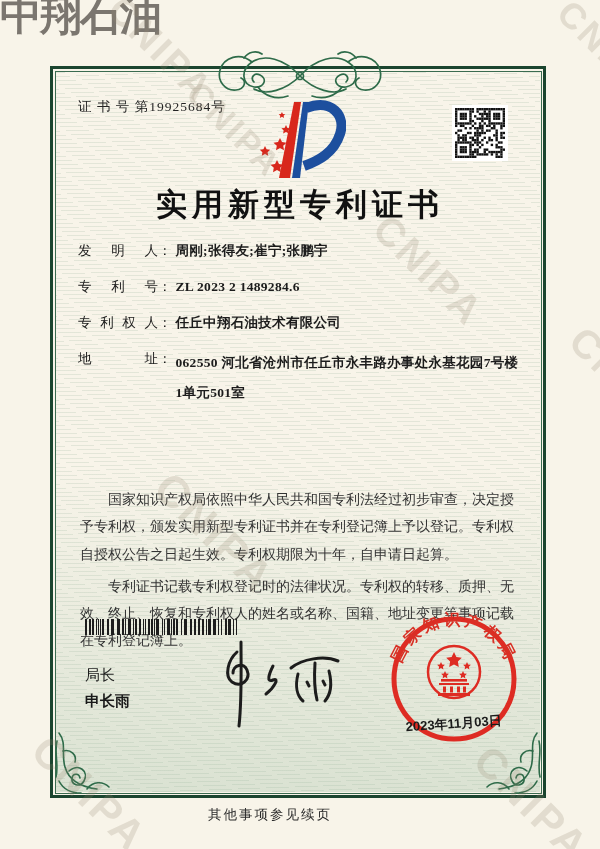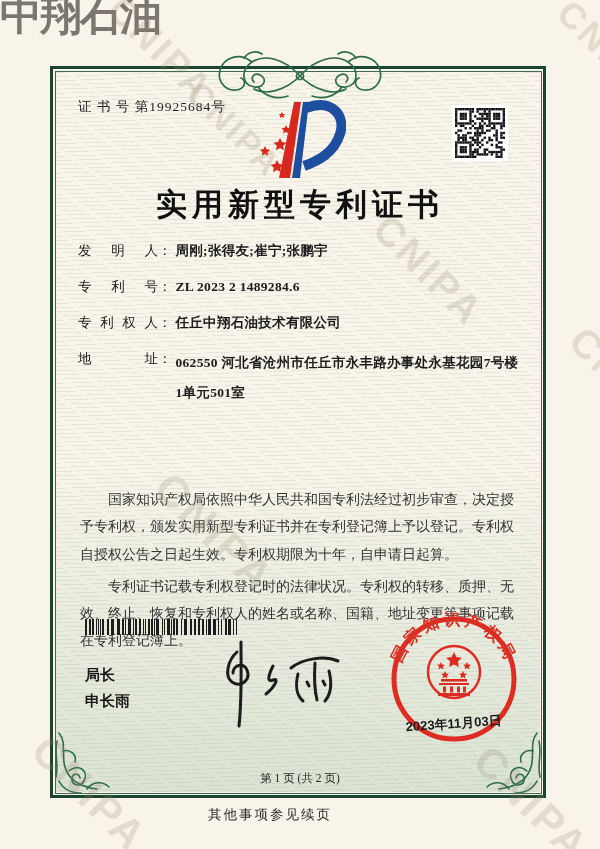--- a/index.html
+++ b/index.html
@@ -69,21 +69,21 @@
   
   .legal{position:absolute;left:80px;top:486px;width:442px;font-size:14px;line-height:1.95;
          color:#333;}
   .legal p{margin:0 0 5px 0;text-indent:2em;}
 
   
   .barcode{position:absolute;left:85px;top:619px;width:155px;height:16px;}
 
   
   .signer-title{position:absolute;left:85px;top:666px;font-family:"Liberation Sans",sans-serif;
-                font-size:15px;font-weight:700;color:#1a1a1a;}
+                font-size:15px;font-weight:400;color:#1a1a1a;}
   .signer-name{position:absolute;left:85px;top:692px;font-family:"Liberation Sans",sans-serif;
                font-size:15px;font-weight:700;color:#1a1a1a;text-align:right;}
   .signature{position:absolute;left:195px;top:638px;width:160px;height:92px;}
 
   
   .seal{position:absolute;left:384px;top:606px;width:140px;height:150px;opacity:0.95;z-index:4;}
 
   
   .page-no{position:absolute;left:0;top:771px;width:600px;text-align:center;
            font-size:11.5px;color:#2a2a2a;}
@@ -515,16 +515,15 @@
       <rect x="-15" y="11" width="30" height="2"></rect>
       <rect x="-11" y="14.5" width="3" height="6"></rect>
       <rect x="-4" y="14.5" width="3" height="6"></rect>
       <rect x="3" y="14.5" width="3" height="6"></rect>
       <rect x="9" y="14.5" width="3" height="6"></rect>
       <rect x="-16" y="21" width="32" height="3"></rect>
     </g>
     <text x="70" y="122" text-anchor="middle" font-size="13" font-weight="bold" fill="#111" font-family="Liberation Sans, sans-serif" transform="rotate(-4 70 122)">2023年11月03日</text>
   </svg>
 
-  <div class="page-no">第 1 页 (共 2 页)</div>
   <div class="foot-note">其他事项参见续页</div>
 
 </div>
 
 </body></html>

